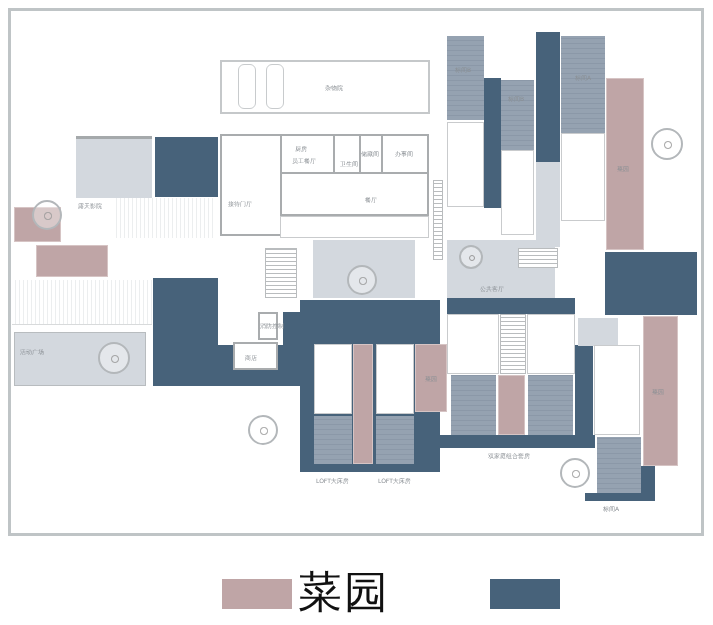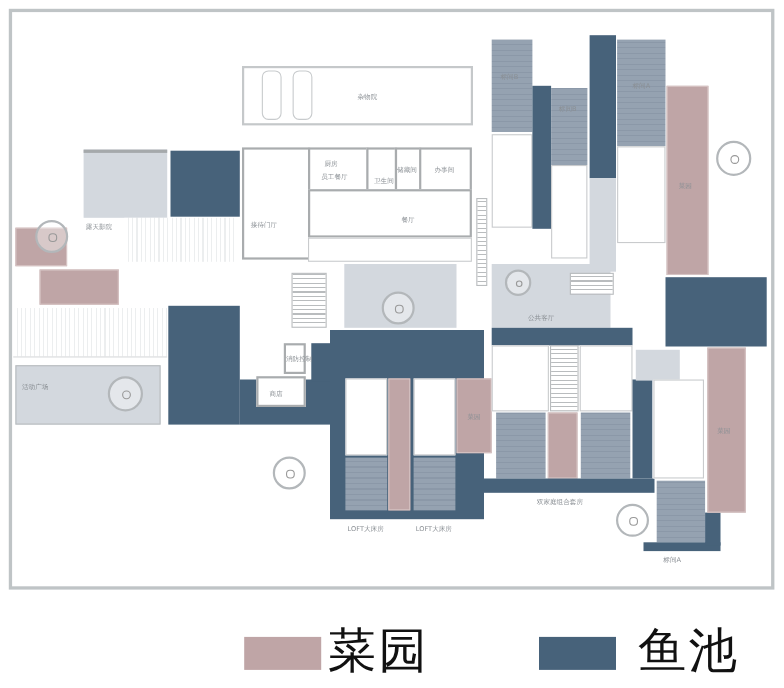--- a/index.html
+++ b/index.html
@@ -124,14 +124,13 @@
 <div class="blk fish" style="left:641px;top:466px;width:14px;height:30px;"></div>
 <div class="blk veg" style="left:643px;top:316px;width:35px;height:150px;"></div>
 <span class="lbl" style="left:652px;top:388px;">菜园</span>
 <span class="lbl" style="left:603px;top:505px;">标间A</span>
 <div class="circle-icon" style="left:560px;top:458px;width:30px;height:30px;"></div>
 
 <div class="legend">
   <div class="legend-swatch" style="left:222px;background:#bfa5a6;"></div>
   <span class="legend-text" style="left:298px;">菜园</span>
   <div class="legend-swatch" style="left:490px;background:#47627a;"></div>
-  <span class="legend-text" style="left:580px;">鱼池</span>
 </div>
 
 </body></html>

